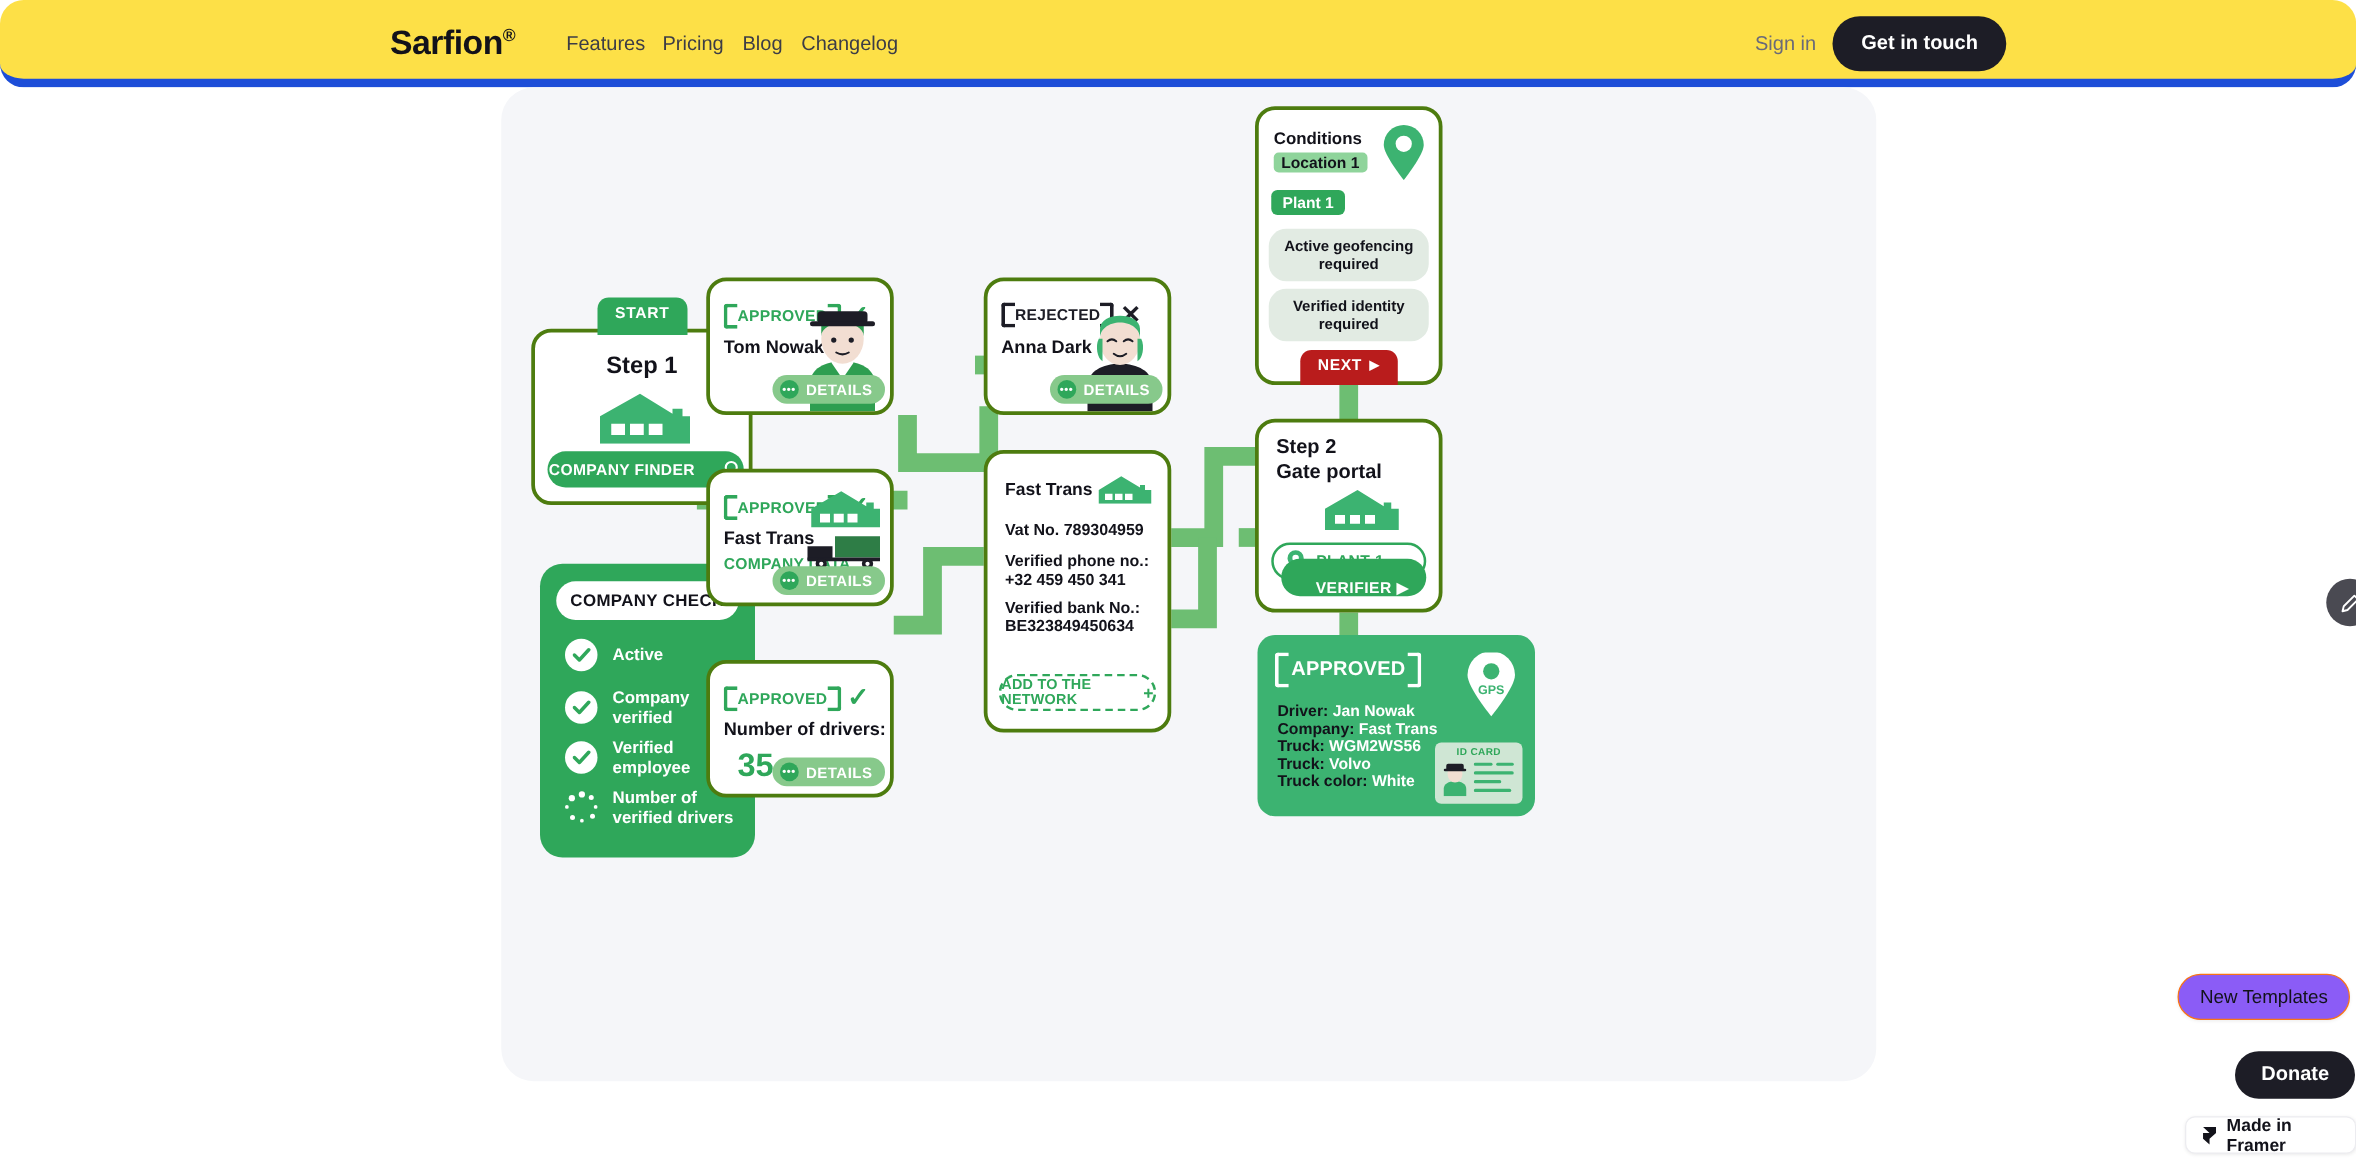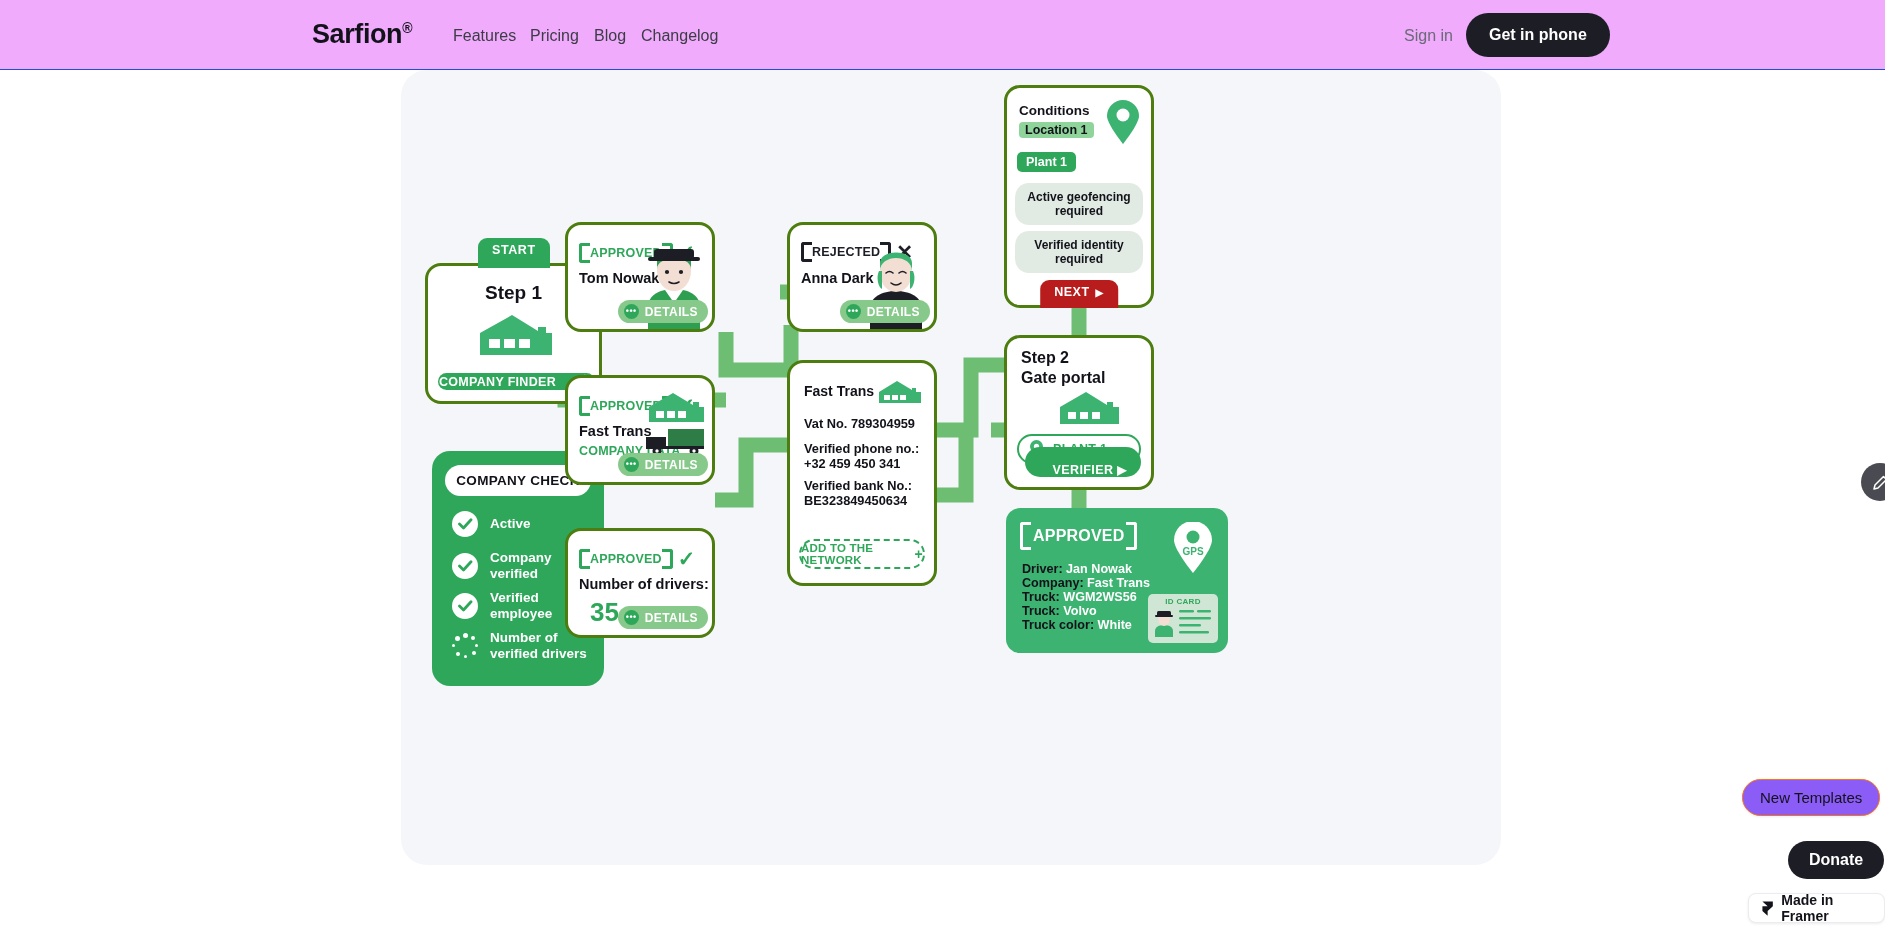--- a/index.html
+++ b/index.html
@@ -7,22 +7,23 @@
     width: 1885px; height: 931px;
     background: #ffffff;
     font-family: "Liberation Sans", sans-serif;
     overflow: hidden;
   }
 
   
   #site-header {
     position: absolute; left: 0; top: 0;
     width: 1885px; height: 70px;
-    background: #f0abfc;
-    border-bottom: 1px solid #1d4ed8;
+    background: #fde047;
+    border-bottom: 7px solid #1d4ed8;
+    border-radius: 19px;
   }
   #brand {
     position: absolute; left: 312px; top: 19px;
     font-size: 27px; font-weight: 700; color: #12121a;
     letter-spacing: -0.4px;
   }
   #brand .reg { font-size: 14px; vertical-align: super; font-weight: 600; }
   .nav-link {
     position: absolute; top: 27px;
     font-size: 16px; color: #3c3c46; white-space: nowrap; cursor: pointer;
@@ -75,21 +76,21 @@
 
   
   #step1-card { left: 425px; top: 263px; width: 177px; height: 141px; }
   #step1-title {
     position: absolute; left: 0; top: 16px; width: 100%;
     text-align: center; font-size: 19px; font-weight: 700; color: #12121a;
   }
   .warehouse-ico { position: absolute; }
   #step1-warehouse { left: 50px; top: 47px; }
   #company-finder-pill {
-    position: absolute; left: 10px; bottom: 11px; width: 157px; height: 17px;
+    position: absolute; left: 10px; bottom: 11px; width: 157px; height: 29px;
     background: #2fa75a; border-radius: 17px; color: #ffffff;
     display: flex; align-items: center; justify-content: center; gap: 23px;
     font-size: 12.5px; font-weight: 700; letter-spacing: .3px; cursor: pointer;
   }
 
   
   #company-check-panel {
     position: absolute; left: 432px; top: 451px;
     width: 172px; height: 235px;
     background: #2fa75a; border-radius: 18px;
@@ -320,21 +321,21 @@
 
 <div id="site-header">
   <div id="brand">
     <span>Sarfion</span><span class="reg">®</span>
   </div>
   <div class="nav-link" id="nav-features">Features</div>
   <div class="nav-link" id="nav-pricing">Pricing</div>
   <div class="nav-link" id="nav-blog">Blog</div>
   <div class="nav-link" id="nav-changelog">Changelog</div>
   <div id="signin-link">Sign in</div>
-  <button id="cta-button">Get in phone</button>
+  <button id="cta-button">Get in touch</button>
 </div>
 
 <div id="diagram-canvas"></div>
 
 <svg id="connector-layer" viewBox="0 0 1100 795">
 
   <path class="conn" d="M 201 220 H 118 V 290"></path>
 
   <path class="conn" d="M 164 262 V 330 H 325"></path>
 

